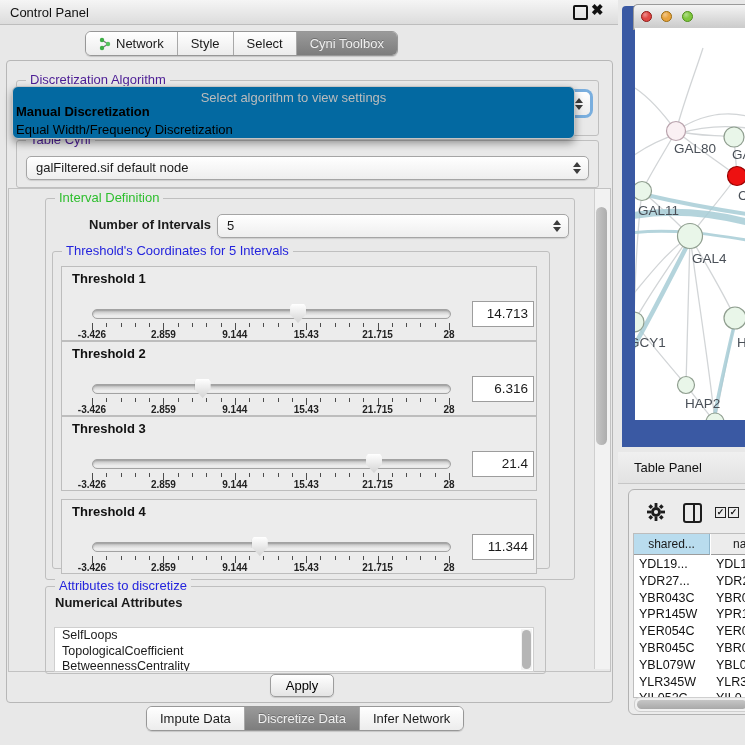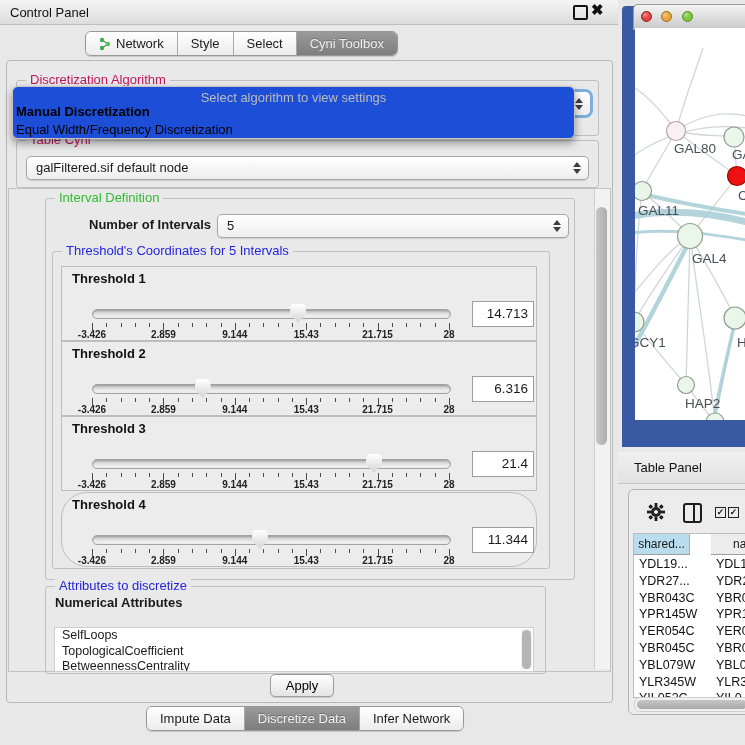--- a/index.html
+++ b/index.html
@@ -20,32 +20,32 @@
        background:linear-gradient(#ffffff,#ececec);border-left:1px solid #a8a8a8;color:#1a1a1a;}
   .seg:first-child{border-left:none;}
   .seg.active{background:linear-gradient(#9a9a9a,#7d7d7d);color:#efefef;text-shadow:0 -1px 0 rgba(0,0,0,.25);}
 
   .cp-body{left:6px;top:60px;width:605px;height:641px;border:1px solid #b7b7b7;border-radius:4px;background:#e9e9e9;}
 
   .group{position:absolute;border:1px solid #bfbfbf;border-radius:3px;}
   .group-title{position:absolute;top:-9px;left:9px;background:#e9e9e9;padding:0 4px;font-size:13px;}
   .t-green{color:#2dbe2d;}
   .t-blue{color:#2424dd;}
-  .t-dark{color:#be185d;}
+  .t-dark{color:#4c1d95;}
 
   .combo{position:absolute;border:1px solid #a5a5a5;border-radius:5px;background:linear-gradient(#ffffff,#eeeeee);
        box-shadow:0 1px 1px rgba(0,0,0,.12);font-size:13px;}
   .combo .val{position:absolute;left:9px;top:0;line-height:21px;white-space:nowrap;}
   .stepper{position:absolute;right:7px;top:50%;width:9px;height:12px;transform:translateY(-50%);}
   .stepper:before,.stepper:after{content:"";position:absolute;left:1px;border-left:4px solid transparent;border-right:4px solid transparent;}
   .stepper:before{top:0;border-bottom:5px solid #3d3d3d;}
   .stepper:after{bottom:0;border-top:5px solid #3d3d3d;}
 
   
-  .popup{left:12px;top:86px;width:561px;height:51px;background:#1d4ed8;border:1px solid #c4c4c4;border-radius:6px;
+  .popup{left:12px;top:86px;width:561px;height:51px;background:#0369a1;border:1px solid #c4c4c4;border-radius:6px;
        box-shadow:0 4px 9px rgba(0,0,0,.4);z-index:50;}
   .popup-hint{position:absolute;left:0;right:0;top:3px;text-align:center;font-size:13px;color:#bcbcbc;}
   .popup-item{position:absolute;left:3px;font-size:13px;line-height:16px;color:#000;white-space:nowrap;}
   .popup-item.sel{font-weight:bold;}
 
   .focus-frag{left:554px;top:92px;width:36px;height:23px;border-radius:5px;background:linear-gradient(#fff,#ededed);
        box-shadow:0 0 0 3px #79aede;z-index:40;}
 
   
   .scrollpane{left:8px;top:188px;width:601px;height:482px;border:1px solid #c2c2c2;background:#e9e9e9;}
@@ -84,21 +84,21 @@
 
   .tp-titlebar{left:618px;top:452px;width:127px;height:31px;background:linear-gradient(#f0f0f0,#e2e2e2);
        border-bottom:1px solid #c6c6c6;}
   .tp-title{left:634px;top:460px;font-size:13px;color:#111;}
   .tp-box{left:628px;top:489px;width:130px;height:224px;border:1px solid #b2b2b2;border-radius:6px;background:#ececec;}
   .col-icon{position:absolute;width:15px;height:16px;border:2px solid #1d1d1d;border-radius:3px;}
   .col-icon:before{content:"";position:absolute;left:50%;top:0;bottom:0;width:2px;background:#1d1d1d;}
   .chk{position:absolute;width:9px;height:9px;border:1.5px solid #222;font-size:9px;line-height:9px;font-weight:bold;color:#111;text-align:center;}
   .tbl{position:absolute;left:4px;top:43px;width:130px;height:163px;background:#fff;border:1px solid #bdbdbd;overflow:hidden;}
   .tbl-head{position:absolute;top:0;height:21px;font-size:12px;line-height:21px;box-sizing:border-box;}
-  .h1{left:0;width:56px;background:#b9dcee;border-right:1px solid #8fb6cc;border-bottom:1px solid #9c9c9c;text-align:center;}
+  .h1{left:0;width:76px;background:#b9dcee;border-right:1px solid #8fb6cc;border-bottom:1px solid #9c9c9c;text-align:center;}
   .h2{left:77px;width:60px;background:#ececec;border-bottom:1px solid #9c9c9c;padding-left:22px;}
   .trow{position:absolute;left:0;width:140px;height:17px;font-size:12.5px;line-height:16px;color:#111;white-space:nowrap;}
   .c1{position:absolute;left:5px;text-align:center;}
   .c2{position:absolute;left:82px;}
   .tbl-hsb{position:absolute;left:5px;top:207px;width:126px;height:13px;background:#f1f1f1;border:1px solid #cfcfcf;border-radius:6px;}
   svg text{font-family:"Liberation Sans",sans-serif;}
 </style>
 </head>
 <body>
 
@@ -284,21 +284,21 @@
               <span class="tlab" style="left: 0px;">-3.426</span>
               <span class="tlab" style="left: 71.4px;">2.859</span>
               <span class="tlab" style="left: 142.8px;">9.144</span>
               <span class="tlab" style="left: 214.2px;">15.43</span>
               <span class="tlab" style="left: 285.6px;">21.715</span>
               <span class="tlab" style="left: 357px;">28</span>
             </div>
             <div class="thumb" style="left: 304.024px;"></div>
             <div class="vbox">21.4</div>
           </div>
-          <div class="th-panel" style="top: 240px; border-radius: 26px;">
+          <div class="th-panel" style="top: 247px;">
             <div class="th-label">Threshold 4</div>
             <div class="track"></div>
             <div class="ticks">
               <div class="tick" style="left: 0px; height: 7px;"></div>
               <div class="tick" style="left: 14.28px; height: 4px;"></div>
               <div class="tick" style="left: 28.56px; height: 4px;"></div>
               <div class="tick" style="left: 42.84px; height: 4px;"></div>
               <div class="tick" style="left: 57.12px; height: 4px;"></div>
               <div class="tick" style="left: 71.4px; height: 7px;"></div>
               <div class="tick" style="left: 85.68px; height: 4px;"></div>

